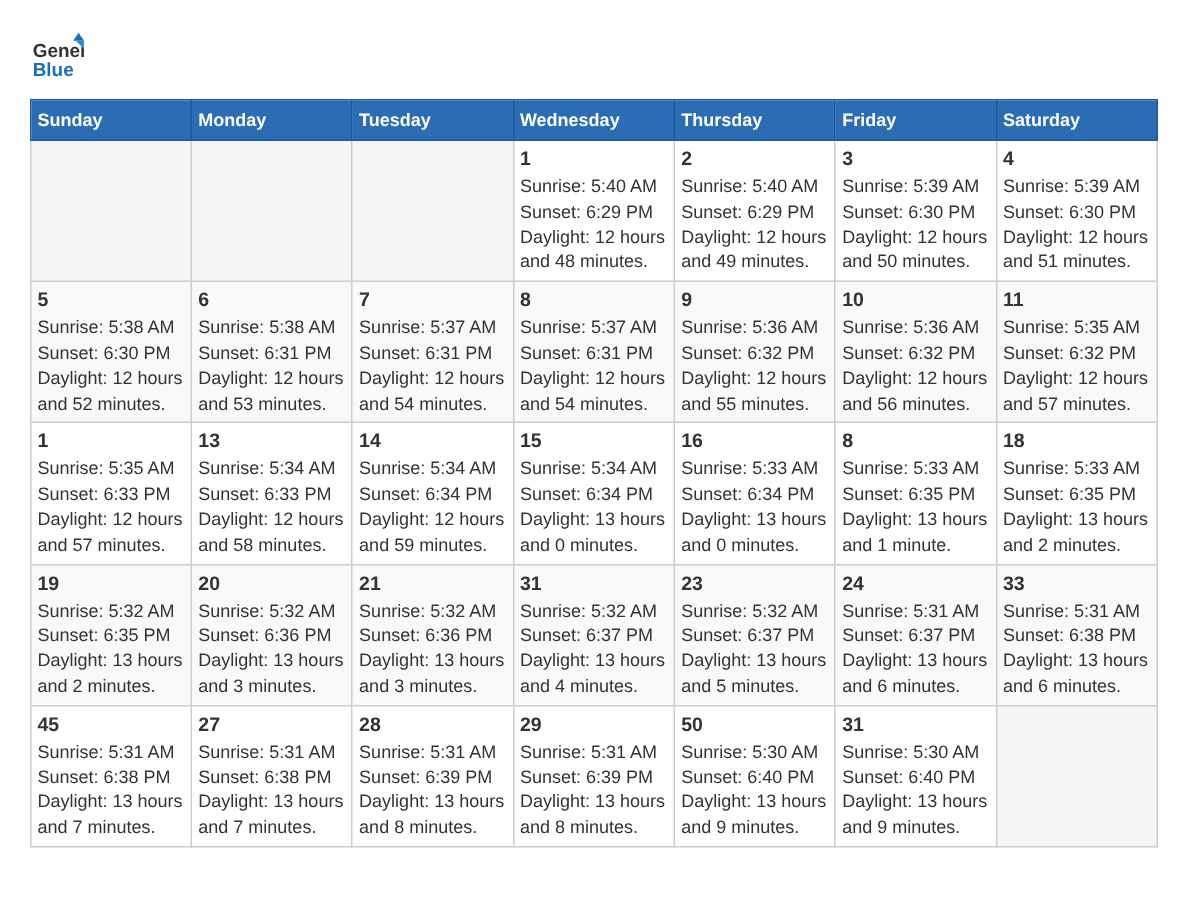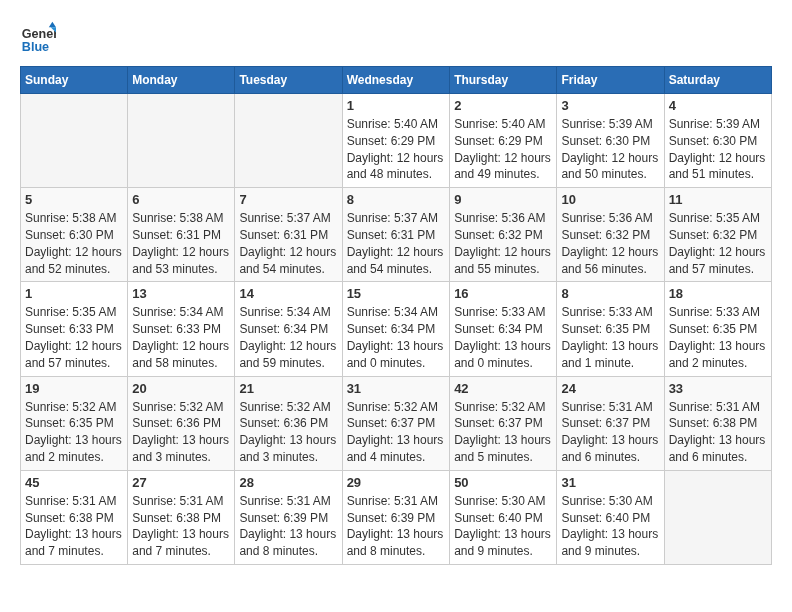--- a/index.html
+++ b/index.html
@@ -273,21 +273,21 @@
 and 3 minutes.</div>
         </td>
         <td>
           <div class="day-number">31</div>
           <div class="day-info" style="white-space: pre-line;">Sunrise: 5:32 AM
 Sunset: 6:37 PM
 Daylight: 13 hours
 and 4 minutes.</div>
         </td>
         <td>
-          <div class="day-number">42</div>
+          <div class="day-number">23</div>
           <div class="day-info" style="white-space: pre-line;">Sunrise: 5:32 AM
 Sunset: 6:37 PM
 Daylight: 13 hours
 and 5 minutes.</div>
         </td>
         <td>
           <div class="day-number">24</div>
           <div class="day-info" style="white-space: pre-line;">Sunrise: 5:31 AM
 Sunset: 6:37 PM
 Daylight: 13 hours

